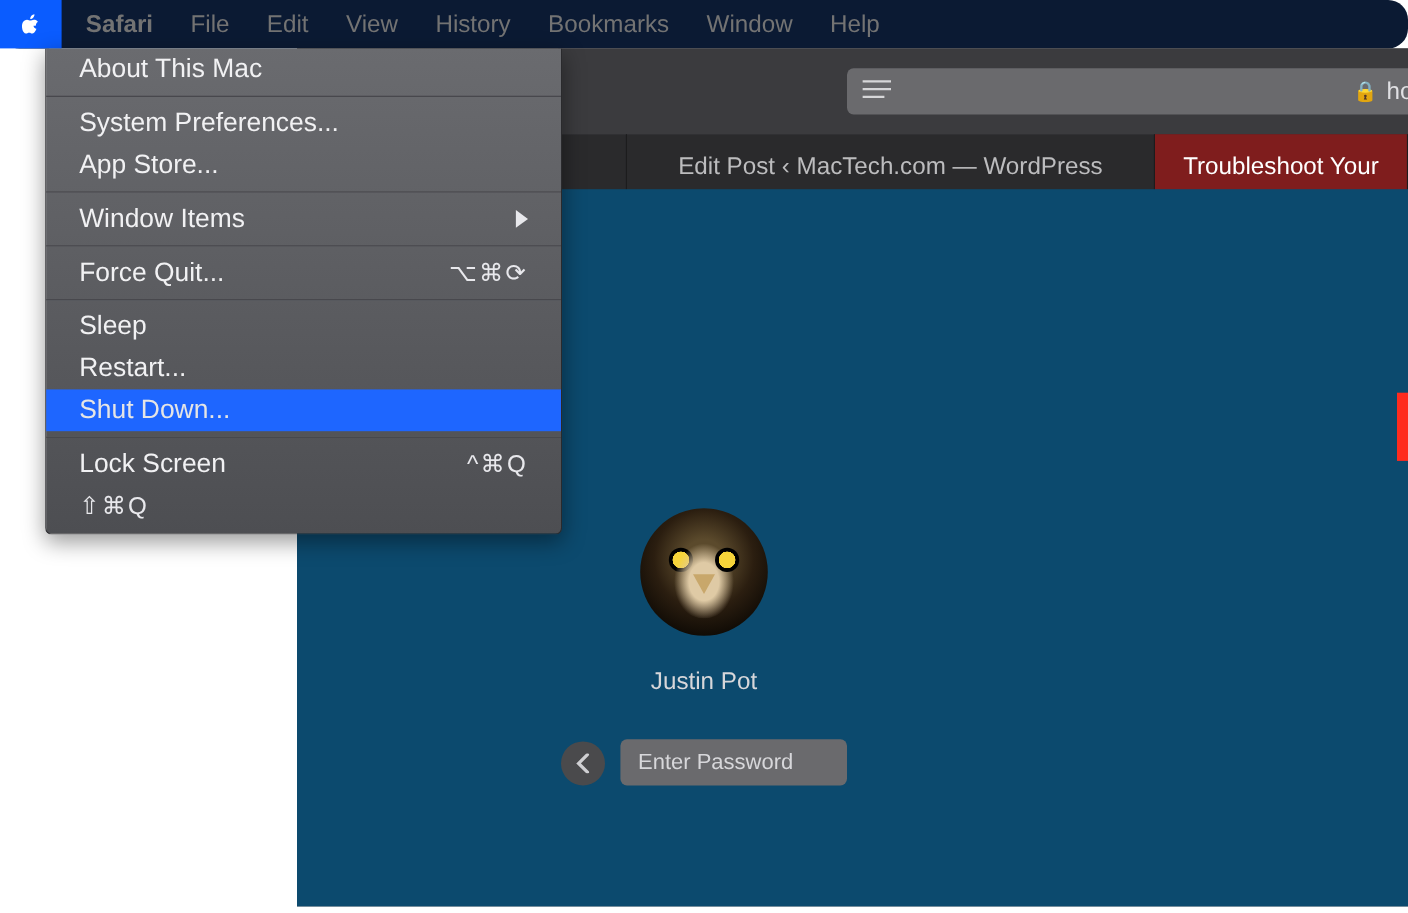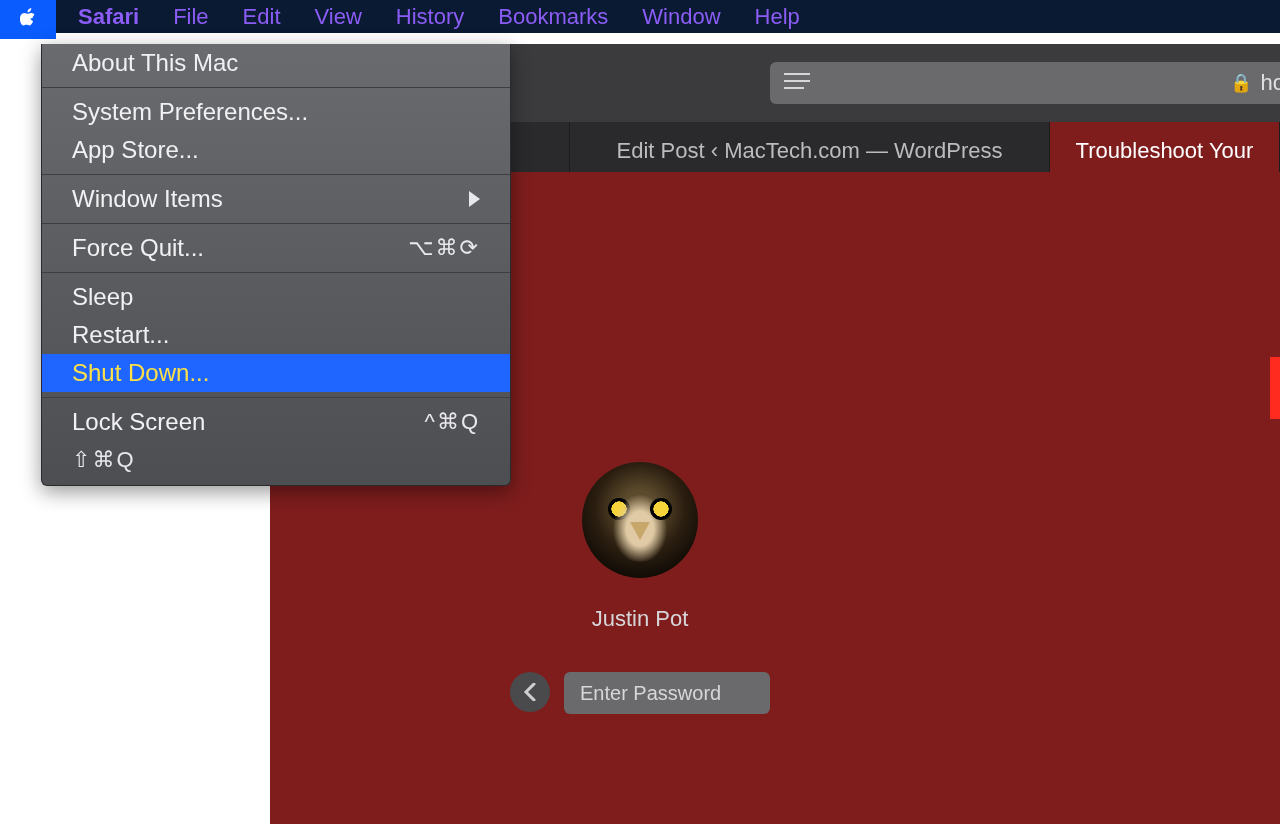--- a/index.html
+++ b/index.html
@@ -1,51 +1,51 @@
 <!DOCTYPE html>
 <html><head>
 <meta charset="utf-8">
 <style>
   * { margin:0; padding:0; box-sizing:border-box; }
   html,body { width:1280px; height:830px; font-family:-apple-system,"Helvetica Neue",Arial,sans-serif; background:#fff; overflow:hidden; }
   
-  .menubar { position:absolute; top:0; left:0; right:0; height:33px; background:#0b1a33; display:flex; align-items:center; color:#8b5cf6; font-size:22px; padding-left:0; }
+  .menubar { position:absolute; top:0; left:0; right:0; height:44px; background:#0b1a33; display:flex; align-items:center; color:#737373; font-size:22px; padding-left:0;border-radius:18px; }
   .apple-btn { width:56px; height:44px; background:#0a5cff; display:flex; align-items:center; justify-content:center; }
   .apple-btn svg { fill:#fff; width:24px; height:24px; }
   .menu-item { padding:0 17px; height:44px; display:flex; align-items:center; cursor:default; }
   .menu-item.bold { font-weight:700; }
   .menu-item.bold { padding-left:22px; }
   
   .dropdown { position:absolute; top:44px; left:0; width:470px; background:linear-gradient(#6a6b6f,#4d4e52); color:#f1f1f3; font-size:24px; border:1px solid #2a2a2d; border-top:none; box-shadow:0 6px 20px rgba(0,0,0,.4); border-bottom-left-radius:6px; border-bottom-right-radius:6px; padding-bottom:6px;margin-left:41px;}
   .dd-item { padding:4px 30px; display:flex; align-items:center; justify-content:space-between; height:38px;}
-  .dd-item.highlight { background:#1e66ff; color:#fde047;text-align:center; }
+  .dd-item.highlight { background:#1e66ff; color:#e5e5e5;text-align:center; }
   .dd-sep { height:1px; background:#7c7d82; margin:5px 0; border-bottom:1px solid #3e3e42; }
   .dd-shortcut { font-size:22px; letter-spacing:2px; color:#e8e8ec; }
   .chevron { width:0;height:0;border-left:11px solid #e8e8ec;border-top:8px solid transparent;border-bottom:8px solid transparent;}
   
   .window { position:absolute; top:44px; left:270px; right:0; bottom:6px; background:#575758; }
   .toolbar { height:78px; background:#3b3b3e; display:flex; align-items:center; padding-left:500px; }
   .addrbar { flex:1; height:42px; background:#6a6a6d; border-radius:6px; display:flex; align-items:center; color:#e0e0e3; font-size:22px; padding:0 14px; margin-right:0; }
   .addrbar .burger { margin-right:420px; }
   .addrbar .lock { margin-right:8px; font-size:18px;}
   .tabstrip { height:58px; background:#2a2a2c; display:flex; align-items:stretch; color:#dcdcde; font-size:22px; }
   .tab { flex:0 0 auto; display:flex; align-items:center; justify-content:center; padding:0 24px; border-right:1px solid #1c1c1d; }
   .tab.dim { color:#bcbcbe; }
   .tab.active { background:#7f1d1d; color:#fff; }
-  .content { position:absolute; top:128px; left:0; right:0; bottom:0; background:#7f1d1d; }
+  .content { position:absolute; top:128px; left:0; right:0; bottom:0; background:#0c4a6e; }
   
   .avatar-block { position:absolute; top:290px; left:240px; width:260px; text-align:center; color:#d7d7da; }
   .avatar { width:116px; height:116px; border-radius:50%; margin:0 auto 28px; background:radial-gradient(circle at 50% 40%, #5b4a2c 0 20%, #2b1e10 50%, #0d0904 80%); position:relative; overflow:hidden; }
   .avatar::before, .avatar::after { content:""; position:absolute; width:22px; height:22px; background:radial-gradient(circle,#f6d43a 0 48%, #000 50% 100%); border-radius:50%; top:36px; }
   .avatar::before { left:26px; }
   .avatar::after { right:26px; }
   .avatar .beak { position:absolute; left:50%; top:60px; transform:translateX(-50%); width:0;height:0;border-left:10px solid transparent;border-right:10px solid transparent;border-top:18px solid #c8a76b;}
   .avatar .face { position:absolute;left:22%;top:22%;width:56%;height:64%;background:radial-gradient(ellipse at 50% 55%, #dfcaa5 0 30%, rgba(223,202,165,0) 60%);border-radius:50%;}
   .username { font-size:22px; margin-bottom:40px; }
-  .pw-row { display:flex; align-items:flex-start; gap:14px; }
+  .pw-row { display:flex; align-items:flex-end; gap:14px; }
   .back-btn { width:40px;height:40px;border-radius:50%;background:#4a4a4c;display:flex;align-items:center;justify-content:center;color:#cfcfd2;font-size:22px;}
   .pw-input { flex:1; height:42px; background:#6a6a6d; border-radius:6px; display:flex; align-items:center; color:#d7d7da; font-size:20px; padding:0 16px; }
   
   .whitegap { position:absolute; left:0; top:556px; width:266px; bottom:6px; background:#fff; }
   .red-slab { position:absolute; right:0; top:185px; width:10px; height:62px; background:#ff2b1e; }
 </style>
 </head>
 <body>
 
 <div class="menubar">

